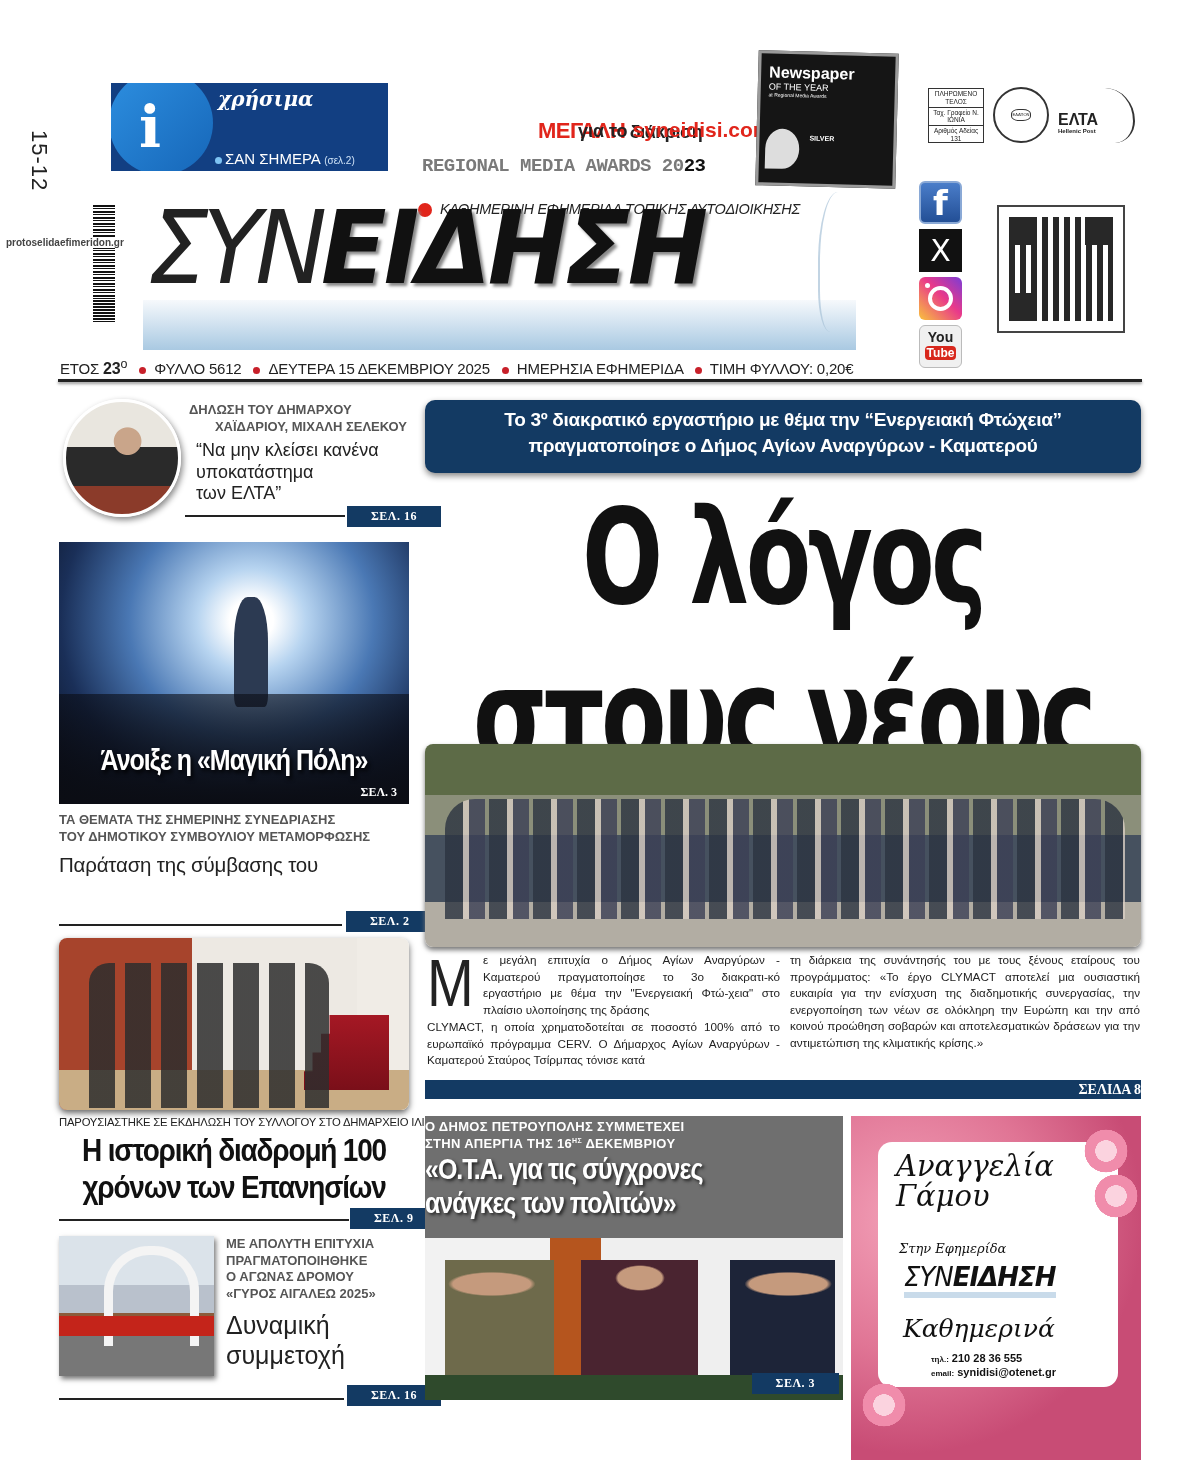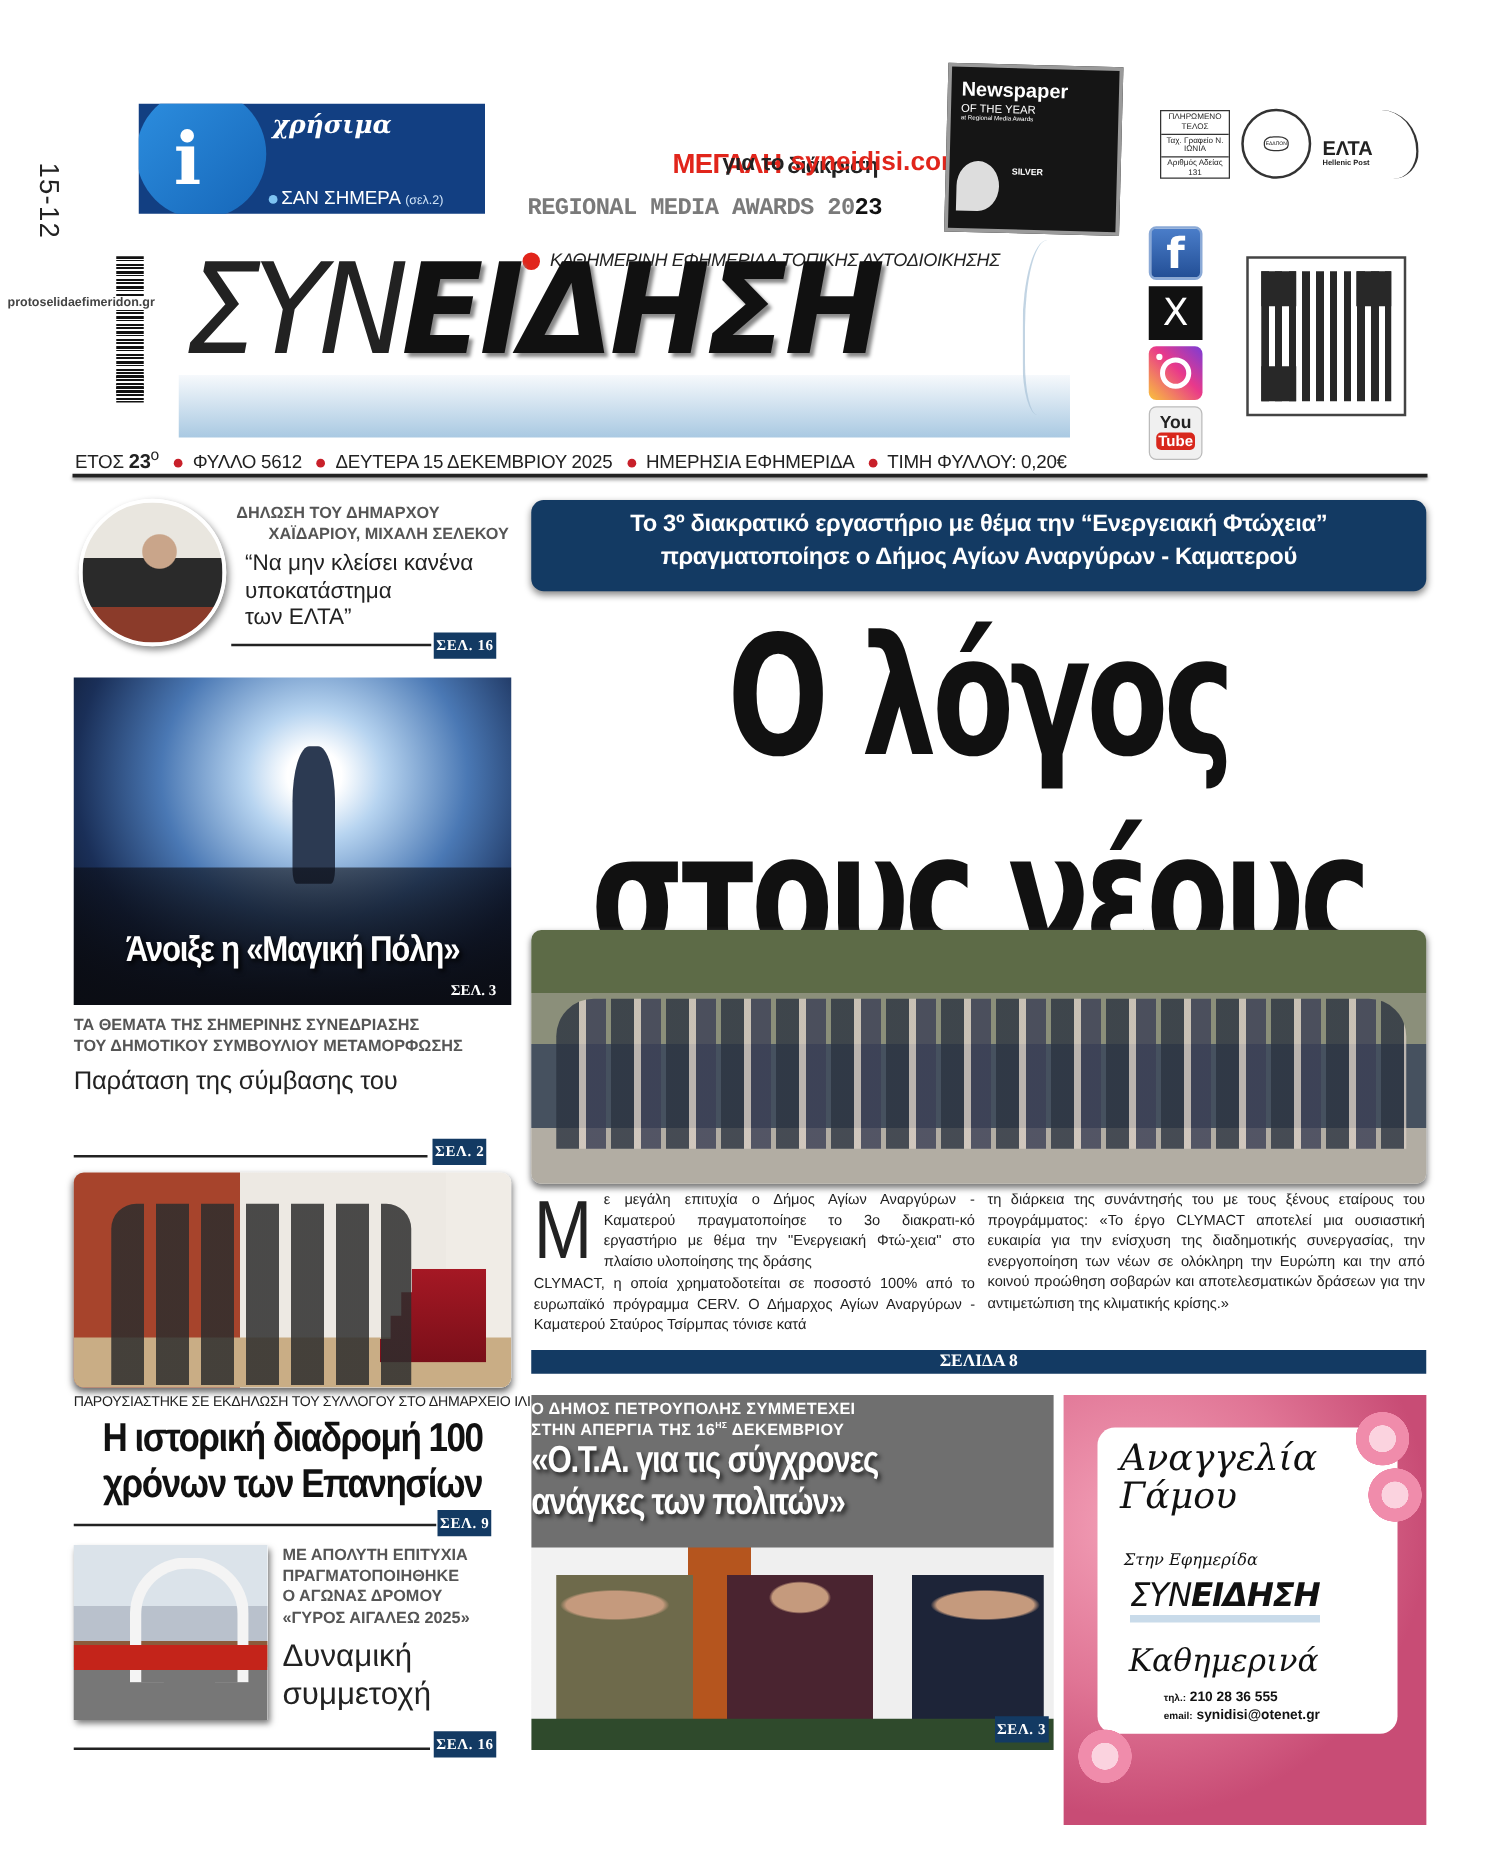--- a/index.html
+++ b/index.html
@@ -77,21 +77,21 @@
       repeating-linear-gradient(0deg, transparent 0 5px, #fff 5px 9px);
     opacity: .9; }
 
   
   .infoline { left: 60px; top: 357px; font-size: 15px; color: #222; white-space: nowrap; letter-spacing: -0.2px; }
   .infoline b { font-size: 16px; }
   .infoline .rd { display: inline-block; width: 7px; height: 7px; border-radius: 50%; background: #c8202a; margin: 0 8px; vertical-align: middle; }
   .rule { left: 58px; top: 379px; width: 1084px; height: 3px; background: #222; box-shadow: 0 2px 3px #999; }
 
   
-  .page-tag { background: #133a63; color: #fff; font-family: "Liberation Serif", serif; font-weight: bold; font-size: 12px; padding: 3px 2px; letter-spacing: 0.5px; }
+  .page-tag { background: #133a63; color: #fff; font-family: "Liberation Serif", serif; font-weight: bold; font-size: 12px; padding: 3px 24px; letter-spacing: 0.5px; }
   .hline { height: 2px; background: #222; }
   .kicker { font-weight: bold; color: #555; font-size: 13px; line-height: 1.3; text-transform: uppercase; }
 
   
   .mayor-photo { left: 63px; top: 399px; width: 118px; height: 118px; border-radius: 50%; overflow: hidden;
     background: radial-gradient(circle at 55% 35%, #c9a58a 0 14%, transparent 15%), linear-gradient(180deg, #e9e6df 0 40%, #2a2a2a 40% 75%, #8b3b2a 75%); box-shadow: 2px 3px 6px #888; border: 3px solid #fff; }
   .mayor-k { left: 187px; top: 402px; width: 220px; text-align: right; }
   .mayor-q { left: 196px; top: 440px; font-size: 18px; line-height: 1.2; color: #222; }
   .mayor-line { left: 185px; top: 515px; width: 160px; }
   .mayor-tag { left: 347px; top: 506px; }
@@ -136,21 +136,21 @@
   .banner { left: 425px; top: 400px; width: 716px; height: 73px; background: #133a63; border-radius: 10px; color: #fff; text-align: center; font-size: 19px; font-weight: bold; line-height: 1.35; padding-top: 7px; box-shadow: 0 3px 6px #888; letter-spacing: -0.3px; }
   .big-h { left: 425px; top: 478px; width: 716px; text-align: center; font-family: "DejaVu Sans", sans-serif; font-weight: bold; font-size: 106px; line-height: 1.2; letter-spacing: -4px; transform: scaleY(1.25) scaleX(0.9); transform-origin: top center; color: #111; }
   .group-photo { left: 425px; top: 744px; width: 716px; height: 203px; border-radius: 8px; overflow: hidden;
     background: linear-gradient(180deg, #5d6b47 0 25%, #8b8f7a 25% 45%, #46515f 45% 78%, #b2ada3 78%); box-shadow: 0 3px 5px #777; }
   .group-photo .ppl { position: absolute; left: 20px; top: 55px; width: 680px; height: 120px;
     background: repeating-linear-gradient(90deg, #2b3340 0 18px, #d8cdc3 18px 24px, #3b3f55 24px 40px, transparent 40px 44px); opacity: .8; border-radius: 30px 30px 0 0; }
   .dropcap { left: 427px; top: 950px; font-size: 66px; line-height: 1; font-family: "Liberation Sans", sans-serif; transform: scaleX(0.85); transform-origin: left; color: #222; }
   .col1a { left: 483px; top: 952px; width: 297px; font-size: 11.7px; line-height: 1.42; text-align: justify; color: #222; }
   .col1b { left: 427px; top: 1019px; width: 353px; font-size: 11.7px; line-height: 1.42; text-align: justify; color: #222; }
   .col2 { left: 790px; top: 952px; width: 350px; font-size: 11.7px; line-height: 1.42; text-align: justify; color: #222; }
-  .selida { left: 425px; top: 1080px; width: 716px; height: 19px; background: #133a63; color: #fff; text-align: center; font-family: "Liberation Serif", serif; font-weight: bold; font-size: 14px; line-height: 19px; }
+  .selida { left: 425px; top: 1080px; width: 716px; height: 19px; background: #133a63; color: #fff; text-align: right; font-family: "Liberation Serif", serif; font-weight: bold; font-size: 14px; line-height: 19px; }
 
   
   .ota { left: 425px; top: 1116px; width: 418px; height: 284px; overflow: hidden;
     background: linear-gradient(90deg, #f2f2f2 0 30%, #b5551e 30% 42%, #efefef 42%); }
   .ota .topk { position: absolute; left: 0; top: 0; width: 100%; height: 122px; background: #6f6f6f; color: #fff; text-align: left; }
   .ota .k { font-size: 13px; font-weight: bold; line-height: 1.3; padding-top: 3px; letter-spacing: 0.3px; }
   .ota .k sup { font-size: 7px; }
   .ota .h { font-size: 25px; font-weight: bold; line-height: 1.12; letter-spacing: -1px; transform: scaleY(1.2); text-shadow: 2px 2px 3px #222; margin-top: 4px; }
   .ota .men { position: absolute; left: 20px; bottom: 20px; width: 390px; height: 120px;
     background: radial-gradient(ellipse at 12% 20%, #c59a7d 0 8%, transparent 9%), radial-gradient(ellipse at 50% 15%, #c59a7d 0 8%, transparent 9%), radial-gradient(ellipse at 88% 20%, #c59a7d 0 8%, transparent 9%),

